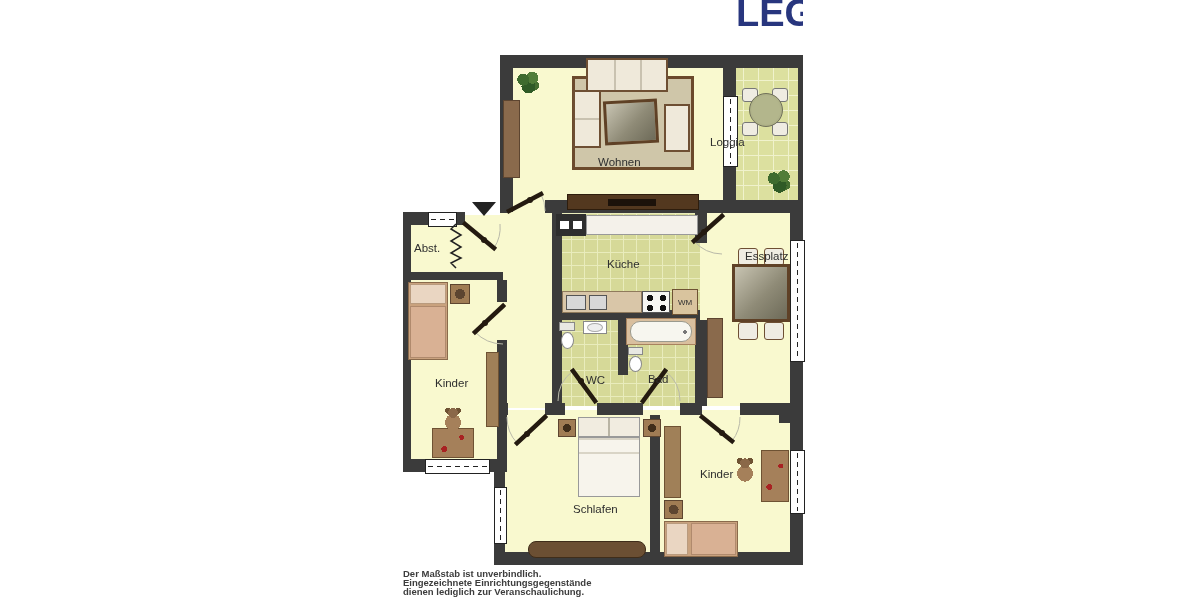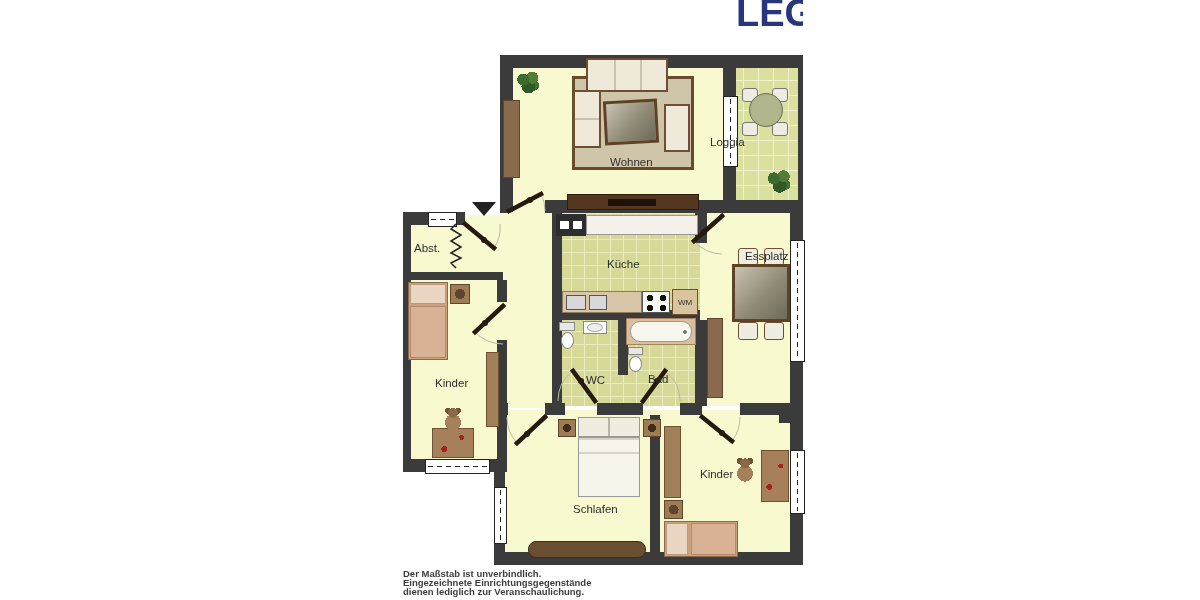--- a/index.html
+++ b/index.html
@@ -221,21 +221,21 @@
 
     <path d="M 740 417 A 38 38 0 0 1 732 441" fill="none" stroke="#b9b9a9" stroke-width="1"></path>
     <line x1="702" y1="417" x2="732" y2="441" stroke="#241a10" stroke-width="4.5" stroke-linecap="square"></line>
     <circle cx="722" cy="433" r="3" fill="#241a10"></circle>
 
     <path d="M 722 254 A 38 38 0 0 1 694 241" fill="none" stroke="#b9b9a9" stroke-width="1"></path>
     <line x1="722" y1="216" x2="694" y2="241" stroke="#241a10" stroke-width="4.5" stroke-linecap="square"></line>
     <circle cx="704" cy="232" r="3" fill="#241a10"></circle>
   </svg>
 
-  <span class="lbl" style="left:598px;top:156px;margin-left:12px;">Wohnen</span>
+  <span class="lbl" style="left:598px;top:156px;">Wohnen</span>
   <span class="lbl" style="left:710px;top:136px;">Loggia</span>
   <span class="lbl" style="left:414px;top:242px;">Abst.</span>
   <span class="lbl" style="left:607px;top:258px;">Küche</span>
   <span class="lbl" style="left:745px;top:250px;">Essplatz</span>
   <span class="lbl" style="left:435px;top:377px;">Kinder</span>
   <span class="lbl" style="left:586px;top:374px;">WC</span>
   <span class="lbl" style="left:648px;top:373px;">Bad</span>
   <span class="lbl" style="left:573px;top:503px;">Schlafen</span>
   <span class="lbl" style="left:700px;top:468px;">Kinder</span>
 

